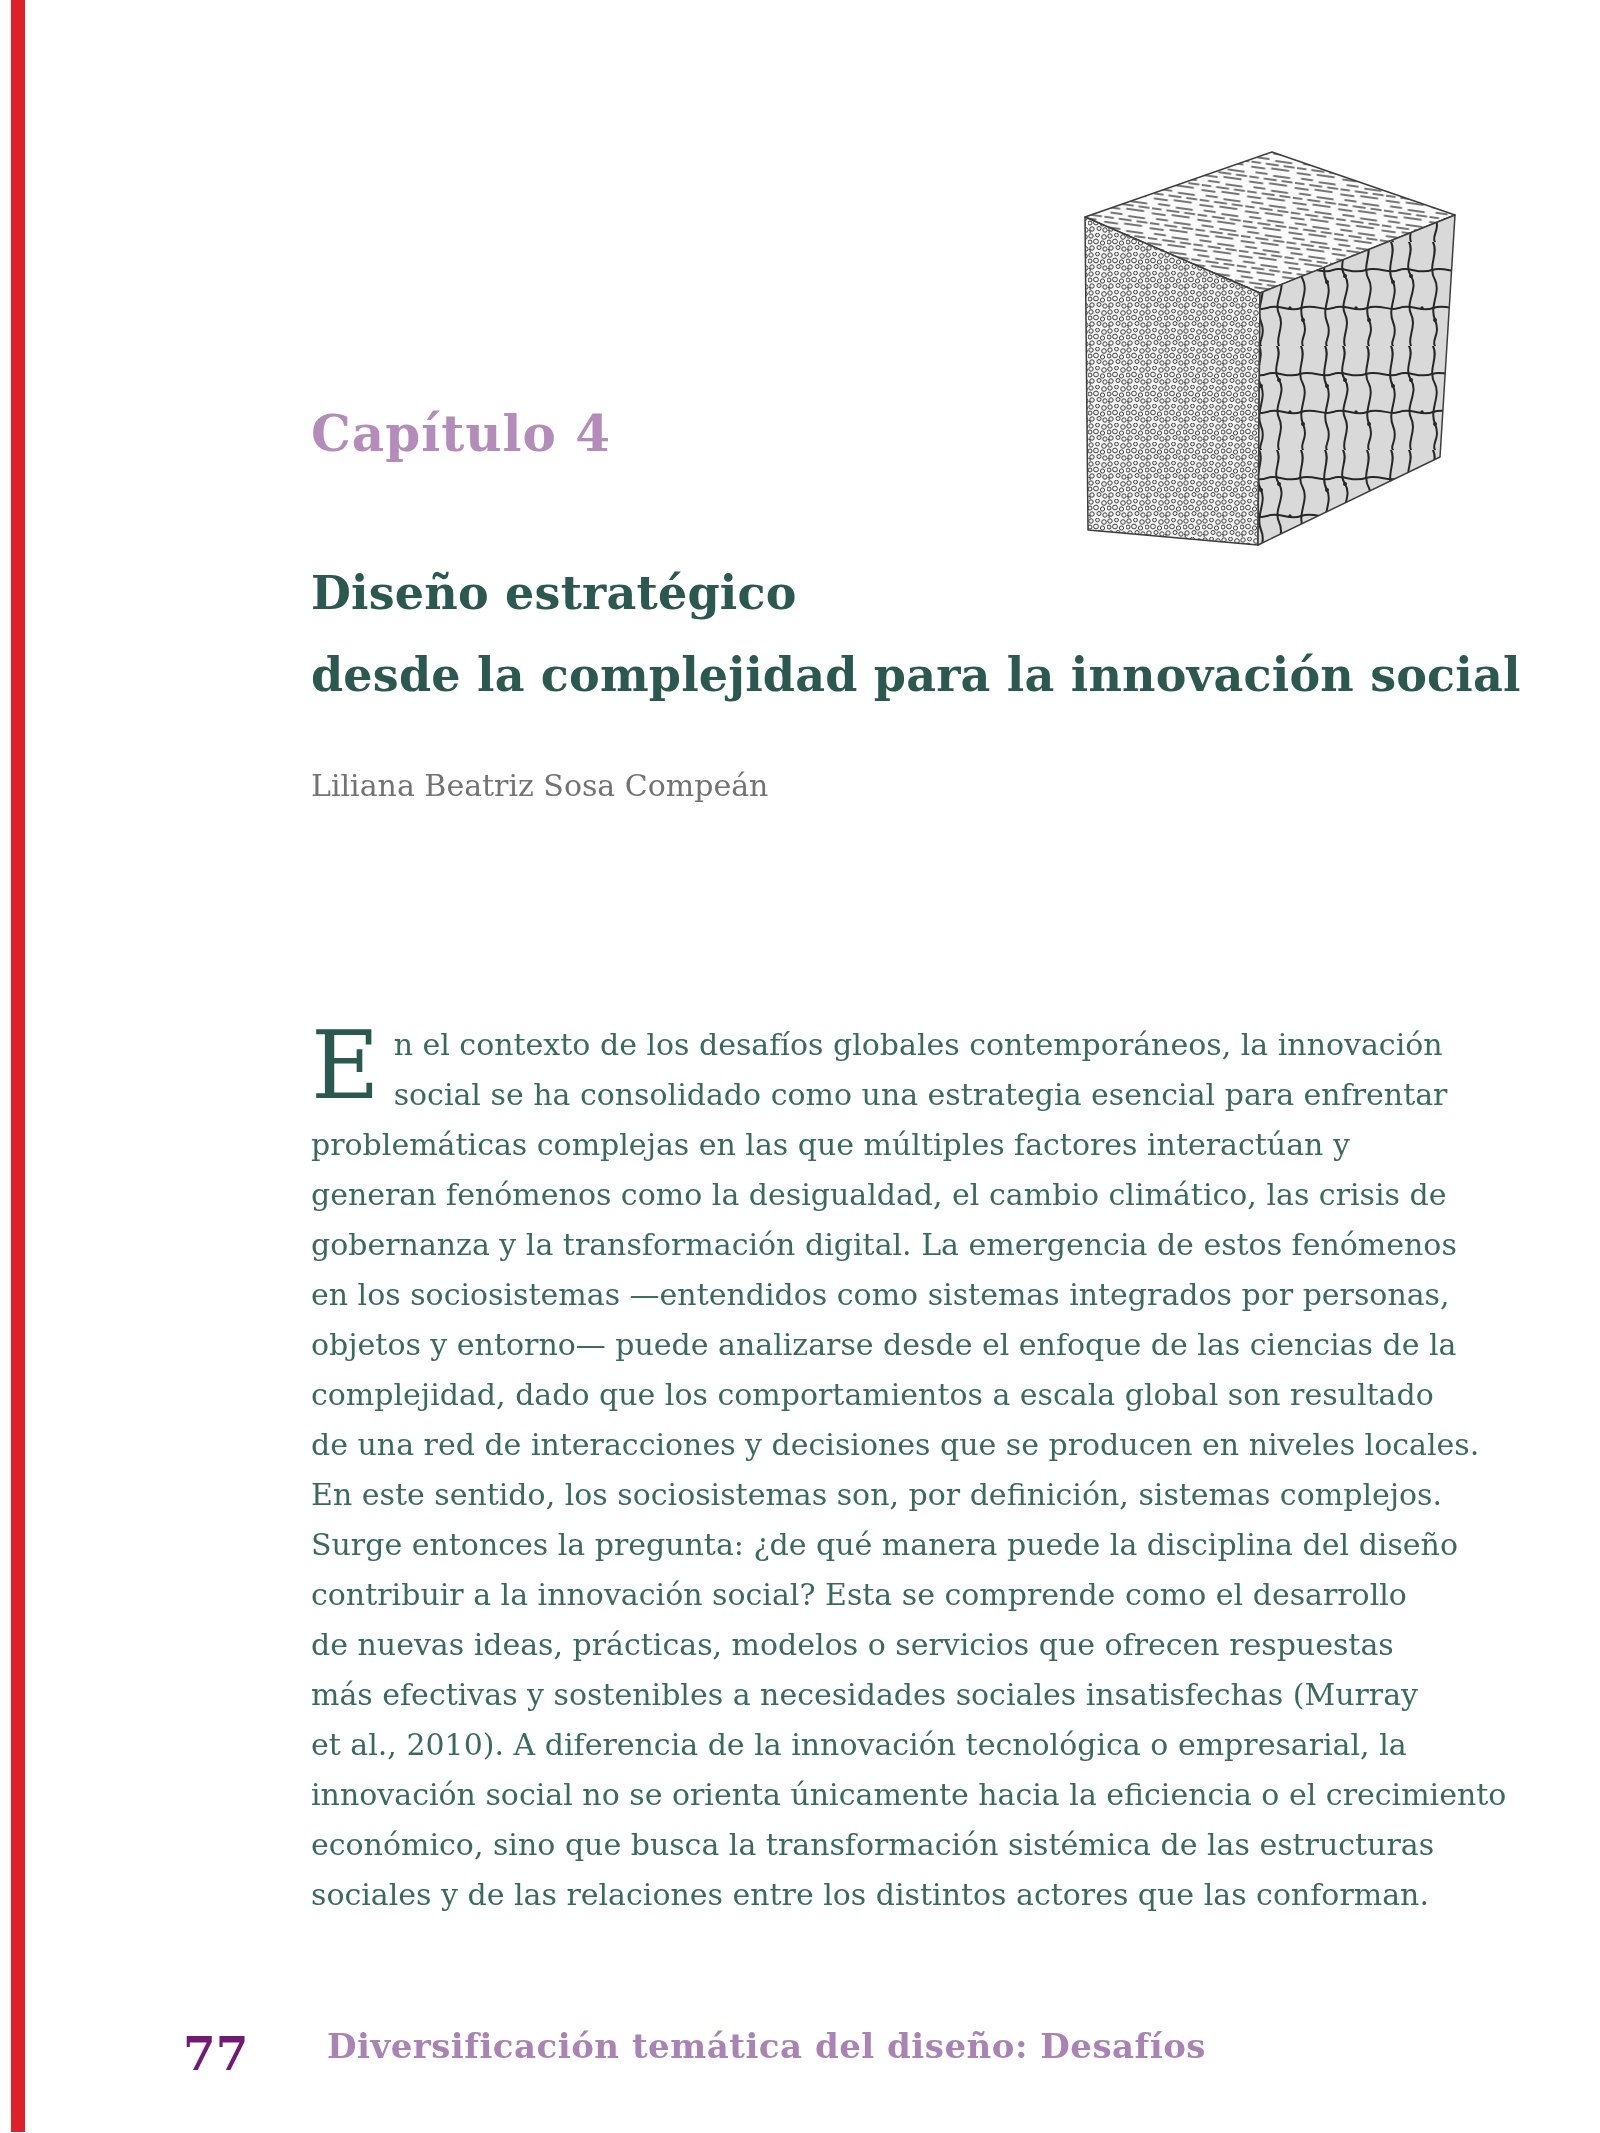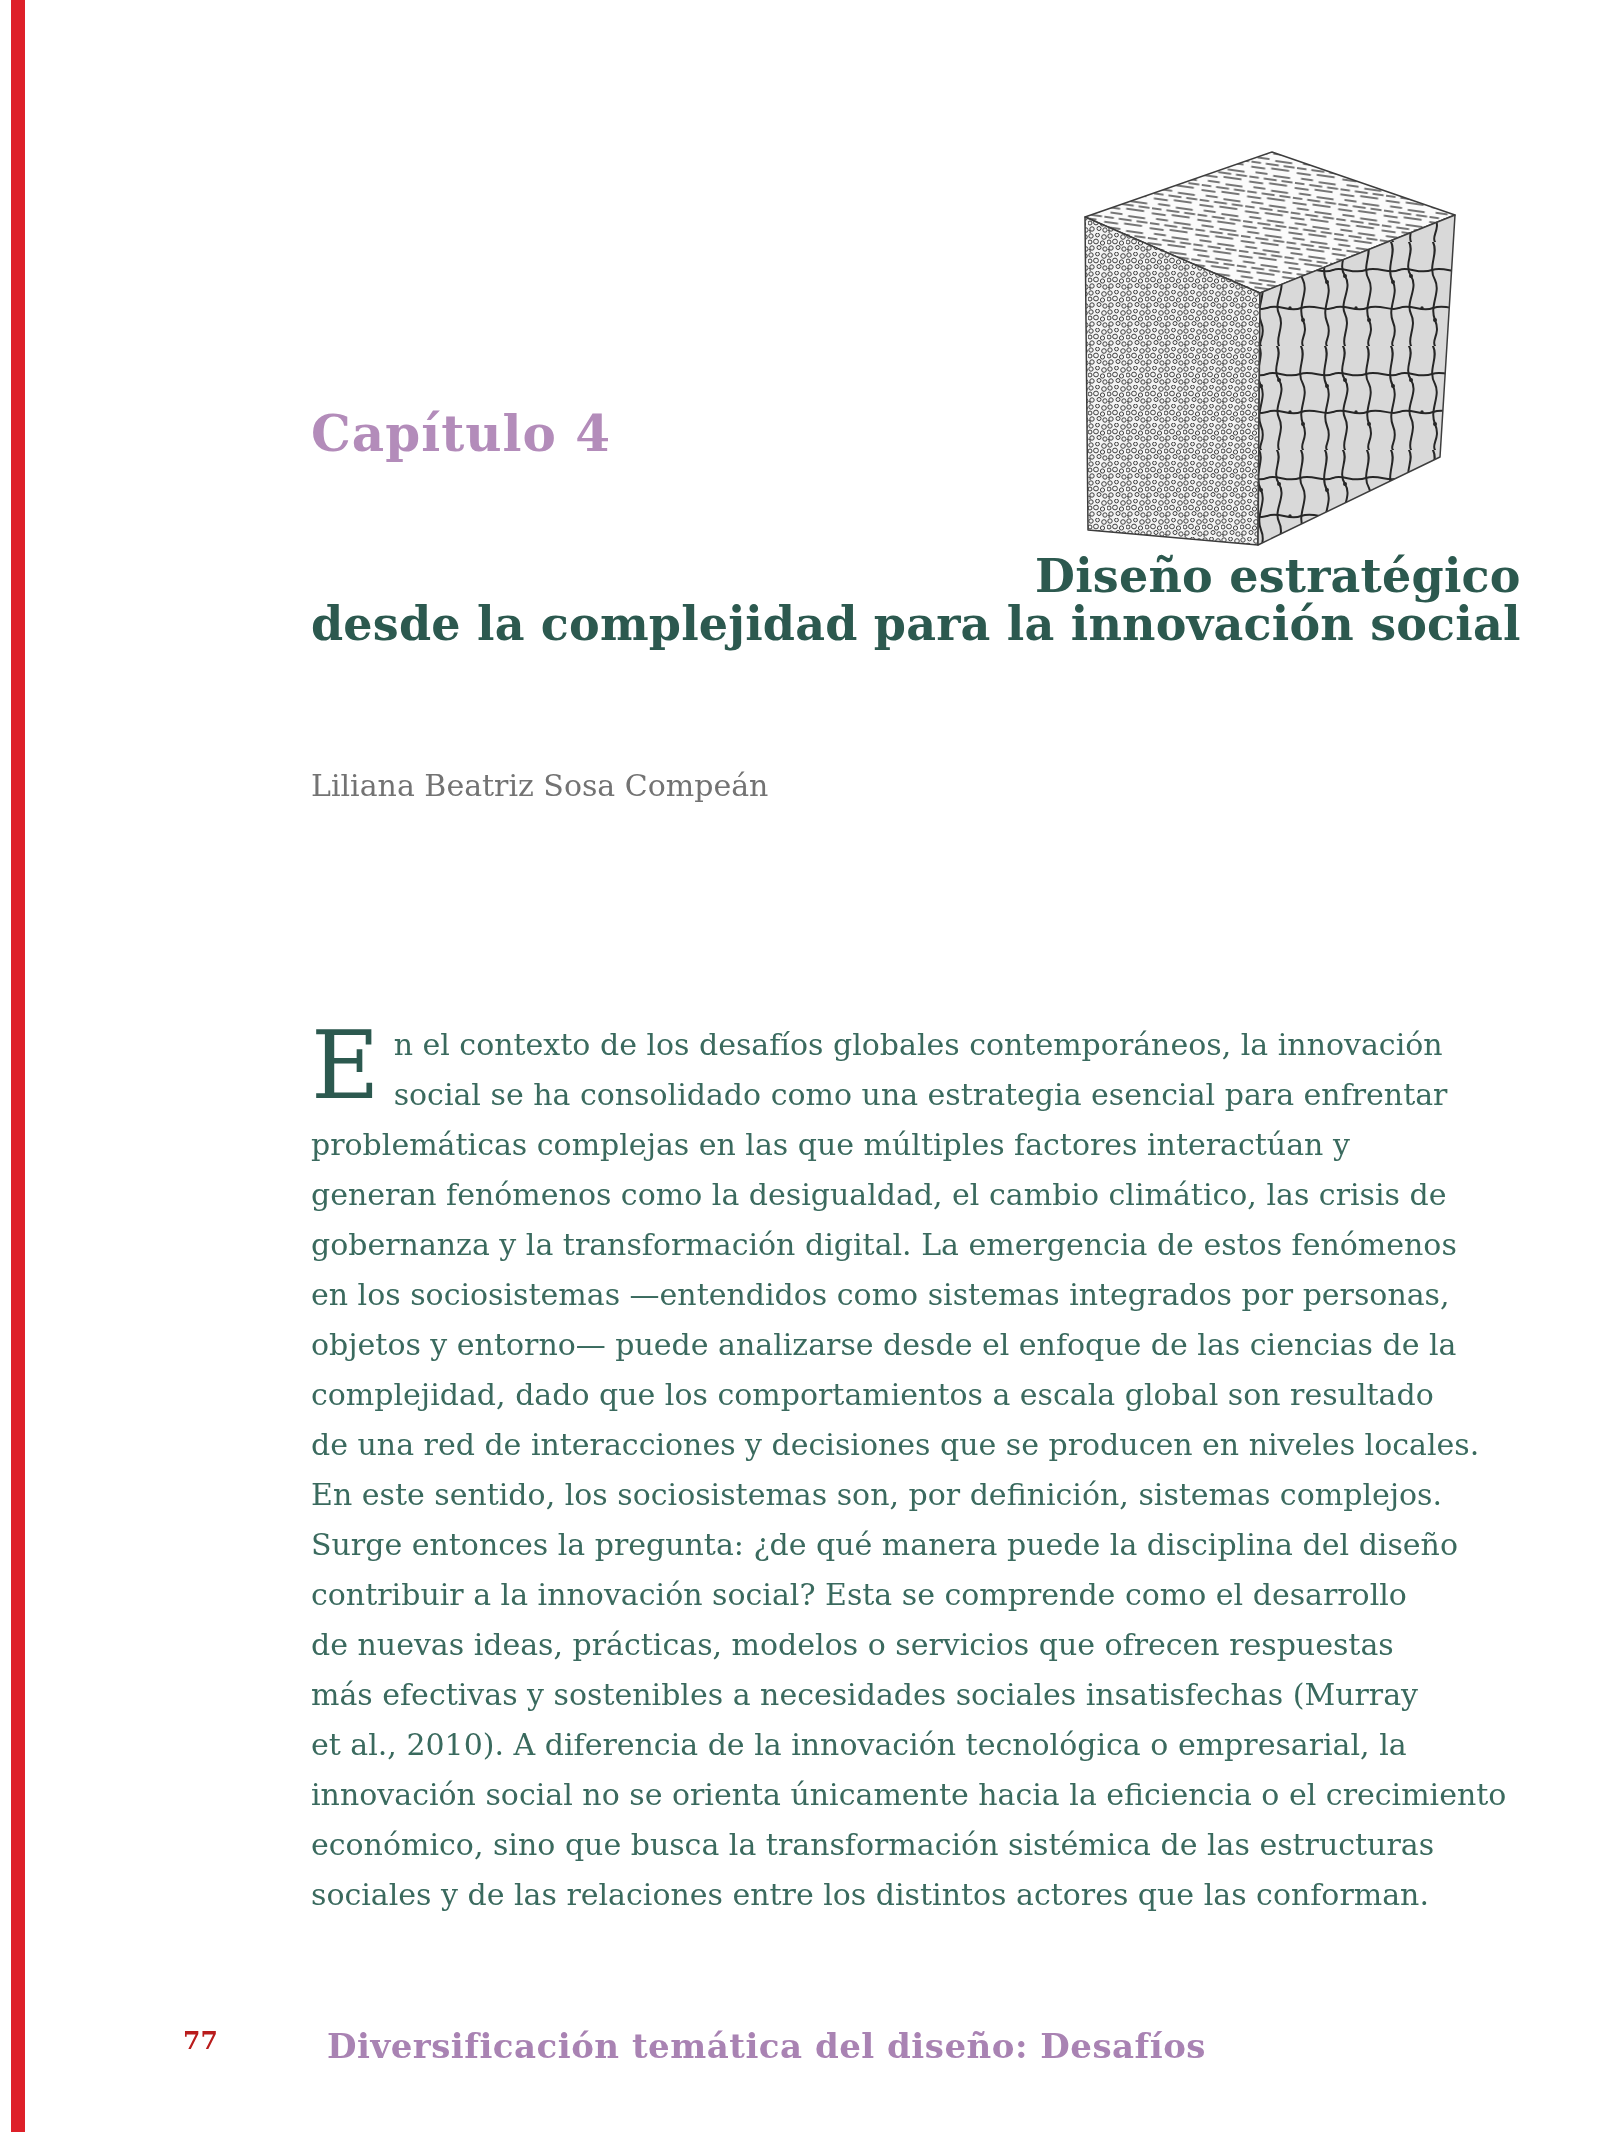--- a/index.html
+++ b/index.html
@@ -42,24 +42,23 @@
     white-space: pre;
   }
   .title {
     position: absolute;
     left: 300px;
     top: 552px;
     margin: 0;
     font-size: 46px;
     font-weight: bold;
     color: #2c594f;
-    line-height: 48px;
+    line-height: 82px;
     white-space: pre;
     letter-spacing: 0.2px;
-    text-align: right;
   }
   .author {
     position: absolute;
     left: 300px;
     top: 768px;
     font-size: 30px;
     font-weight: normal;
     color: #737373;
     white-space: pre;
   }
@@ -80,23 +79,23 @@
     color: #2c594f;
     font-weight: normal;
   }
   .body-lines {
     white-space: pre;
   }
   .footer-pagenum {
     position: absolute;
     left: 172px;
     top: 2026px;
-    font-size: 25px;
+    font-size: 47px;
     font-weight: bold;
-    color: #b91c1c;
+    color: #701a75;
     white-space: pre;
   }
   .footer-running-title {
     position: absolute;
     left: 316px;
     top: 2026px;
     font-size: 34px;
     font-weight: bold;
     color: #a983b3;
     letter-spacing: 0.5px;

